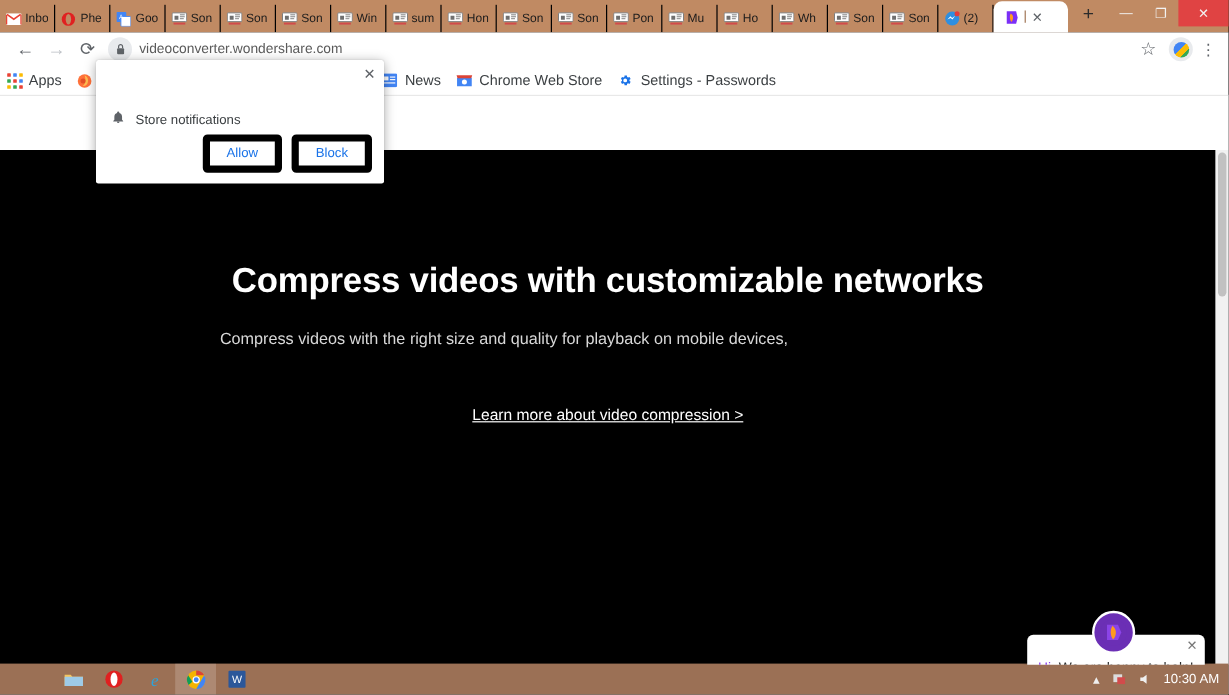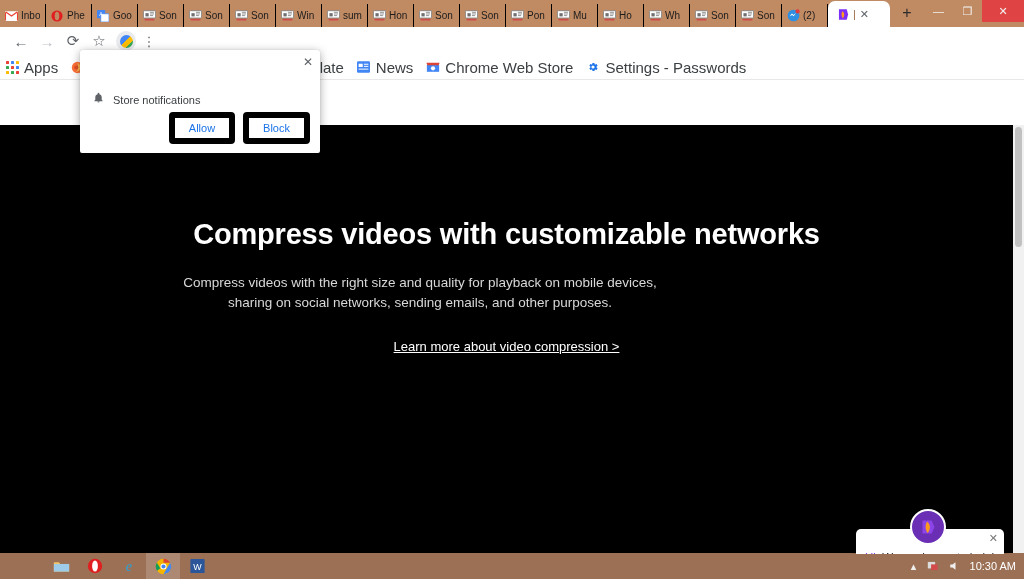--- a/index.html
+++ b/index.html
@@ -96,21 +96,21 @@
 
   
   .bookmarks {
     position: absolute; top: 55px; left: 0; width: 1024px; height: 25px;
     background: #fff; display: flex; align-items: center; padding: 0 6px;
     border-bottom: 1px solid #e8e8e8;
   }
   .bm { display: flex; align-items: center; margin-right: 12px; }
   .bm .bmicon { width: 15px; height: 15px; margin-right: 5px;
     display:flex;align-items:center;justify-content:center; font-size: 10px;}
-  .bm .bmlabel { font-size: 15px; color: #3c4043; white-space: nowrap; }
+  .bm .bmlabel { font-size: 12px; color: #3c4043; white-space: nowrap; }
   .appsgrid {
     width: 13px; height: 13px; margin-right: 5px;
     display: grid; grid-template-columns: repeat(3, 3px); grid-template-rows: repeat(3, 3px);
     gap: 2px;
   }
   .appsgrid i { display:block; width:3px; height:3px; border-radius:0.5px; }
 
   
   .pagearea {
     position: absolute; top: 80px; left: 0; width: 1024px; height: 499px;
@@ -440,20 +440,29 @@
       <div class="wc">—</div>
       <div class="wc">❐</div>
       <div class="wc close">✕</div>
     </div>
   </div>
 
   <div class="navbar">
     <div class="navicon">←</div>
     <div class="navicon dim">→</div>
     <div class="navicon">⟳</div>
+    <div class="omnibox">
+      <span class="lockpill">
+        <svg width="9" height="10" viewBox="0 0 10 12">
+          <path d="M3 5V3.5a2 2 0 014 0V5" stroke="#5f6368" stroke-width="1.2" fill="none"></path>
+          <rect x="1.5" y="5" width="7" height="6" rx="1" fill="#5f6368"></rect>
+        </svg>
+      </span>
+      <span class="urltext">videoconverter.wondershare.com</span>
+    </div>
     <div class="navright">
       <div class="navicon">☆</div>
       <div class="avatar-btn">
           <span class="av"></span>
         </div>
       <div class="navicon dots">⋮</div>
     </div>
   </div>
 
   <div class="bookmarks">
@@ -544,21 +553,20 @@
   </div>
 
   <div class="pagearea">
     <div class="white-strip"></div>
 
     <div class="site">
 
       <div class="hero-title">Compress videos with customizable networks</div>
       <div class="hero-sub">
         <div>Compress videos with the right size and quality for playback on mobile devices,</div>
-        <div>sharing on social networks, sending emails, and other purposes.</div>
       </div>
       <div class="hero-link">
         <span>Learn more about video compression &gt;</span>
       </div>
 
       <div class="chat-bubble">
         <span class="xclose">✕</span>
         <span class="msg"><span class="hi">Hi,</span><span> We are happy to help!</span></span>
       </div>
       <div class="chat-avatar">

